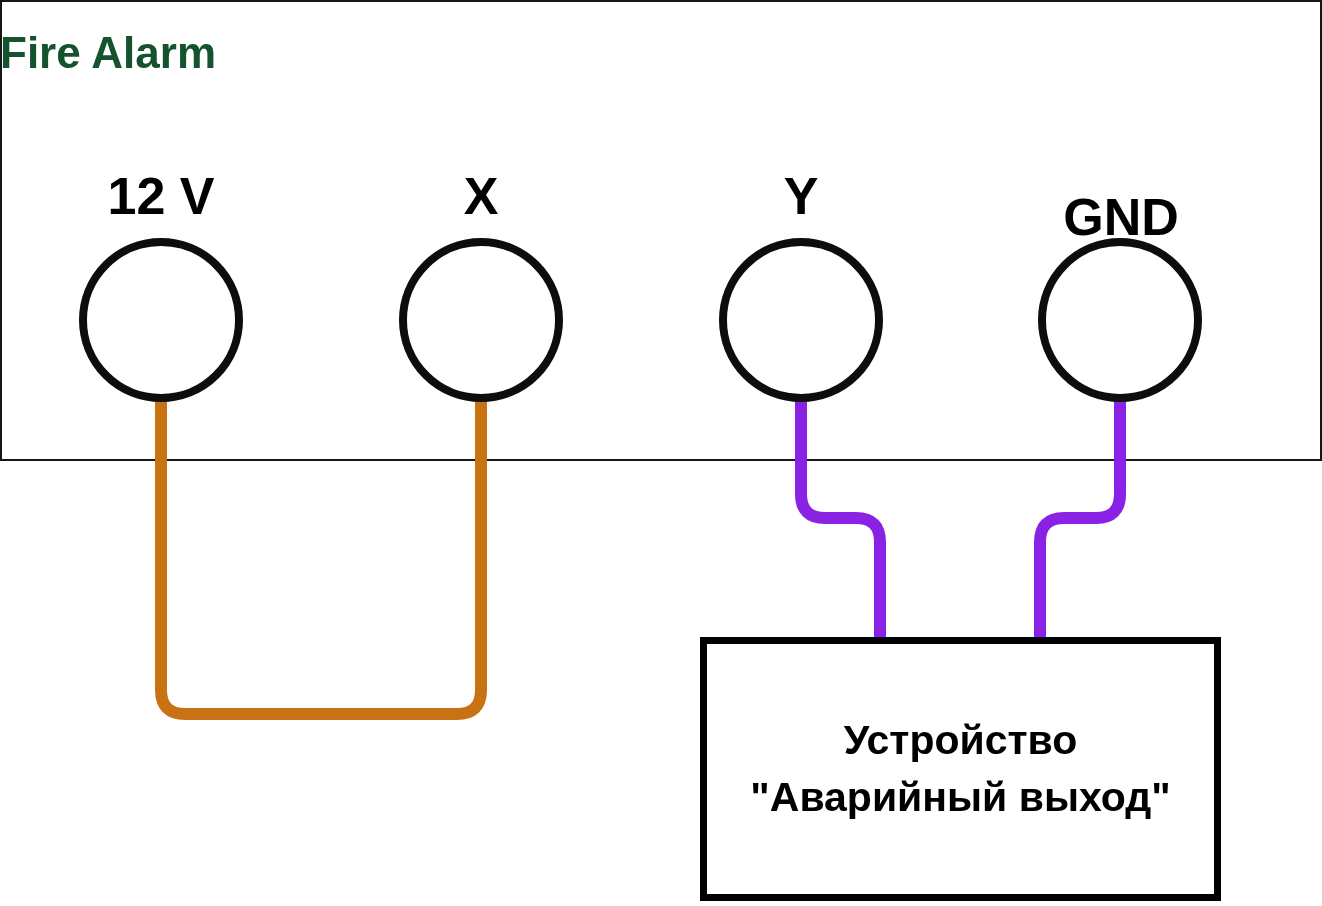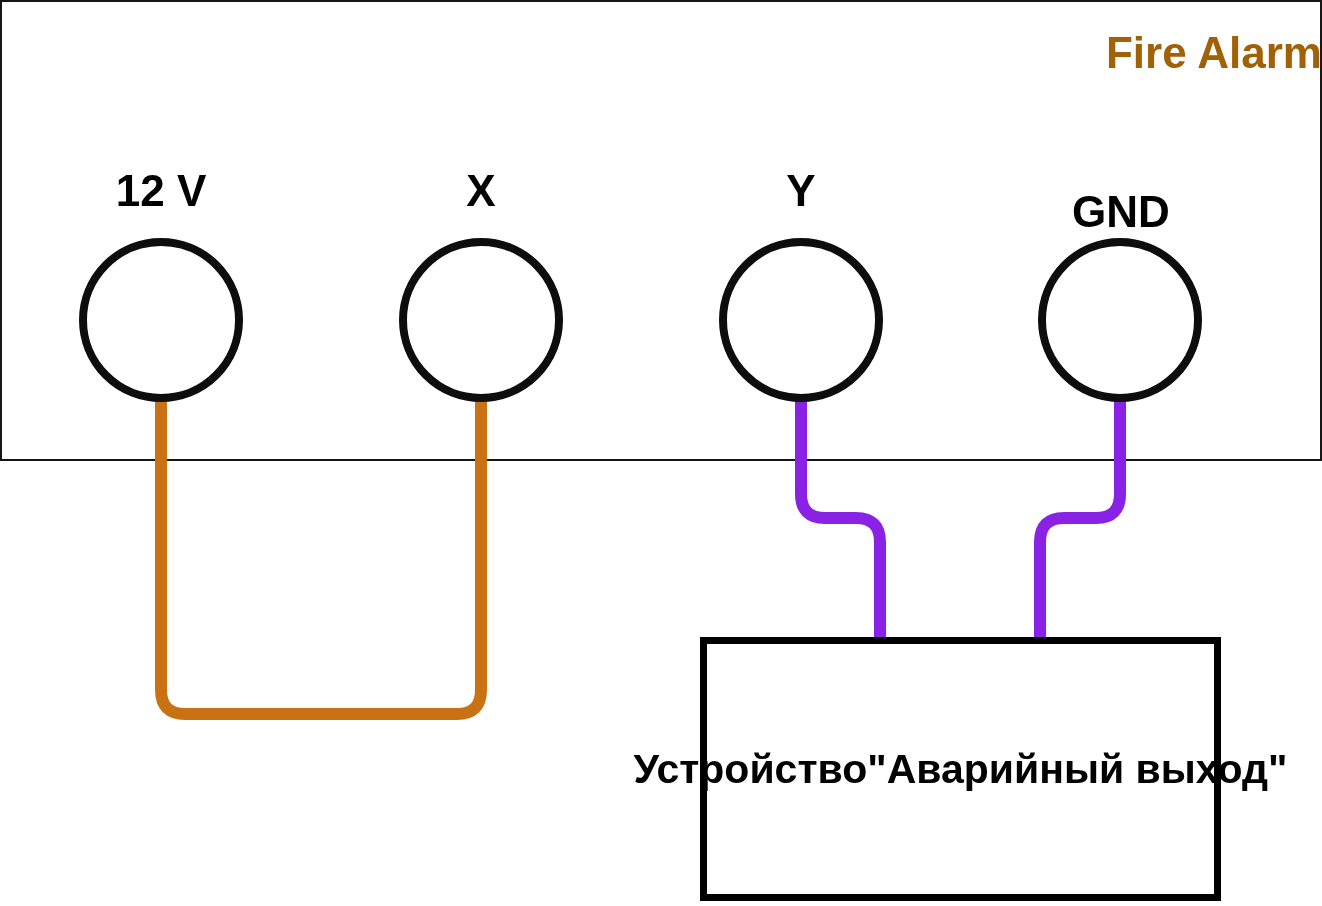--- a/index.html
+++ b/index.html
@@ -23,30 +23,30 @@
     height: 461px;
     border: 2px solid #161616;
     box-sizing: border-box;
     background: transparent;
   }
   .panel-title {
     position: absolute;
     top: 28px;
     left: 0;
     width: 100%;
-    text-align: right;
+    text-align: left;
     font-size: 44px;
     font-weight: bold;
-    color: #a16207;
+    color: #14532d;
   }
   .terminal-label {
     position: absolute;
     top: 166px;
     transform: translateX(-50%);
-    font-size: 44px;
+    font-size: 52px;
     font-weight: bold;
     color: #000000;
     white-space: nowrap;
   }
   .lbl-12v { left: 161px; }
   .lbl-x   { left: 481px; }
   .lbl-y   { left: 801px; }
   .lbl-gnd { left: 1121px; margin-top: 21px; }
 
   .terminal-circle {
@@ -77,21 +77,21 @@
   .device-box {
     position: absolute;
     left: 700px;
     top: 637px;
     width: 521px;
     height: 264px;
     border: 7px solid #000000;
     box-sizing: border-box;
     background: #ffffff;
     display: flex;
-    flex-direction: row;
+    flex-direction: column;
     justify-content: center;
     align-items: center;
     text-align: center;
   }
   .device-line {
     font-size: 41px;
     font-weight: bold;
     color: #000000;
     line-height: 57px;
     white-space: nowrap;

